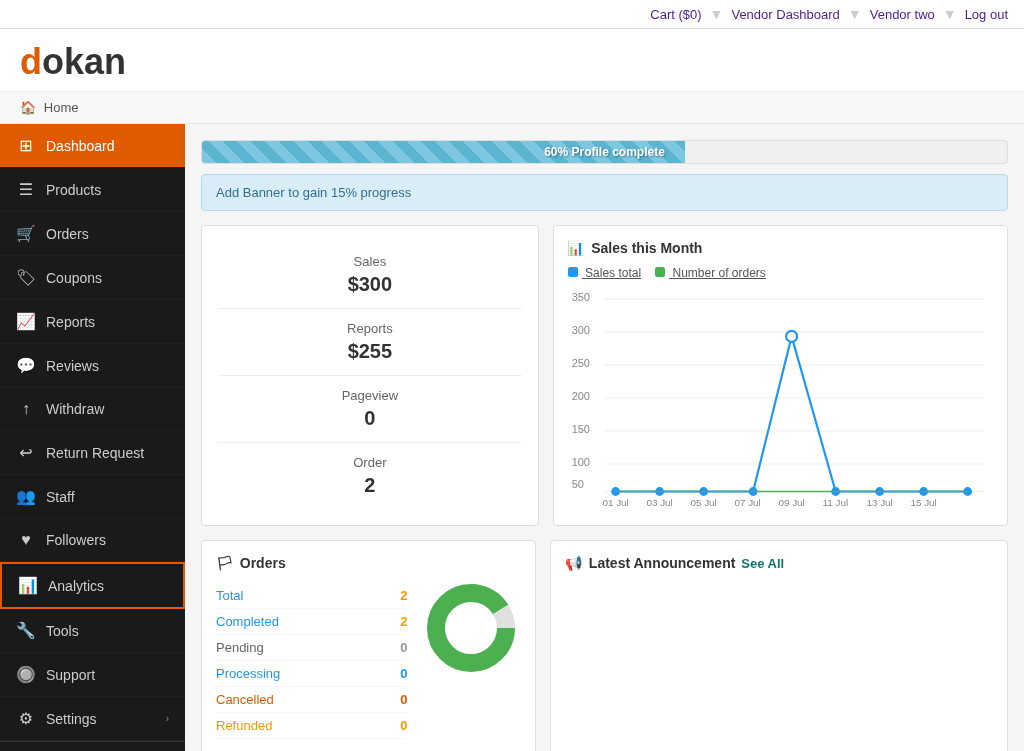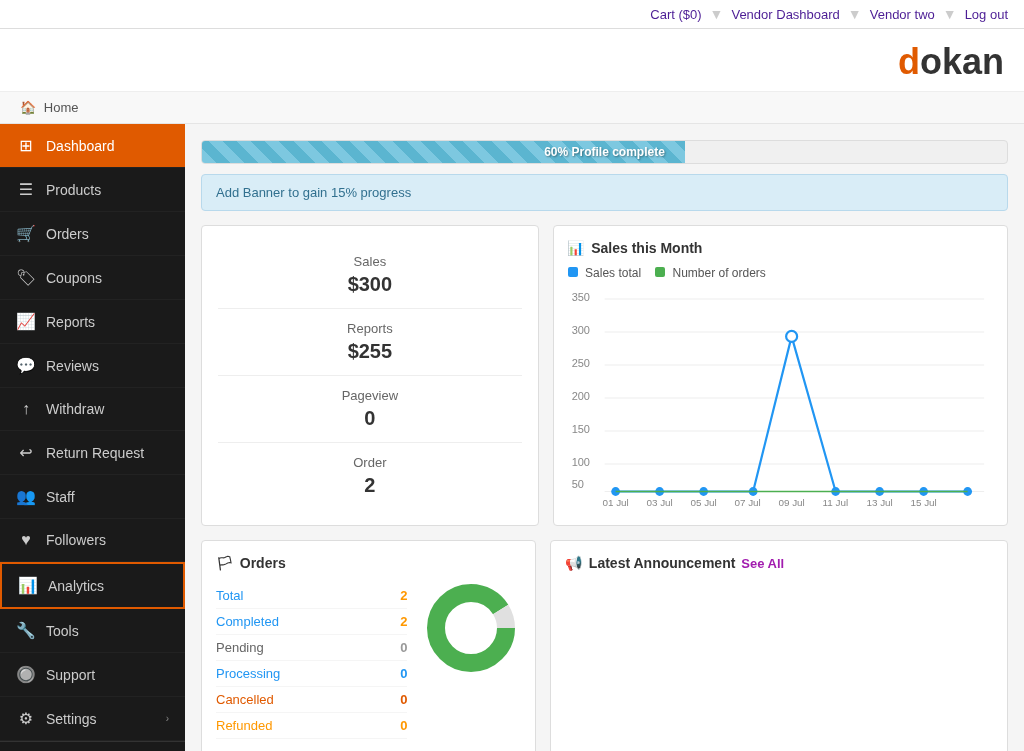--- a/index.html
+++ b/index.html
@@ -23,21 +23,20 @@
       align-items: center;
       gap: 3px;
     }
     .top-nav-sep { color: #ccc; }
 
     
     .header-logo {
       background: #fff;
       padding: 12px 20px 8px 20px;
       border-bottom: 1px solid #eee;
-      text-align: right;
     }
     .logo-text { font-size: 36px; font-weight: bold; }
     .logo-text .d { color: #e05a00; }
     .logo-text .rest { color: #333; }
 
     
     .breadcrumb {
       background: #f8f8f8;
       padding: 8px 20px;
       border-bottom: 1px solid #e5e5e5;
@@ -182,20 +181,21 @@
       display: flex;
       align-items: center;
       gap: 6px;
     }
     .chart-legend {
       display: flex;
       gap: 14px;
       font-size: 12px;
       color: #555;
       margin-bottom: 8px;
+      text-decoration: underline;
     }
     .legend-dot {
       display: inline-block;
       width: 10px;
       height: 10px;
       border-radius: 2px;
       margin-right: 4px;
     }
 
     
@@ -258,21 +258,21 @@
     }
 
     
     .announcement-box {
       background: #fff;
       border: 1px solid #ddd;
       border-radius: 4px;
       padding: 14px;
       flex: 1.4;
     }
-    .see-all { color: #a21caf; font-size: 13px; cursor: pointer; float: right; }
+    .see-all { color: #0f766e; font-size: 13px; cursor: pointer; float: right; }
     .announcement-content {
       color: #ccc;
       font-size: 18px;
       text-align: right;
       padding-top: 20px;
     }
   </style>
 </head>
 <body>
 

